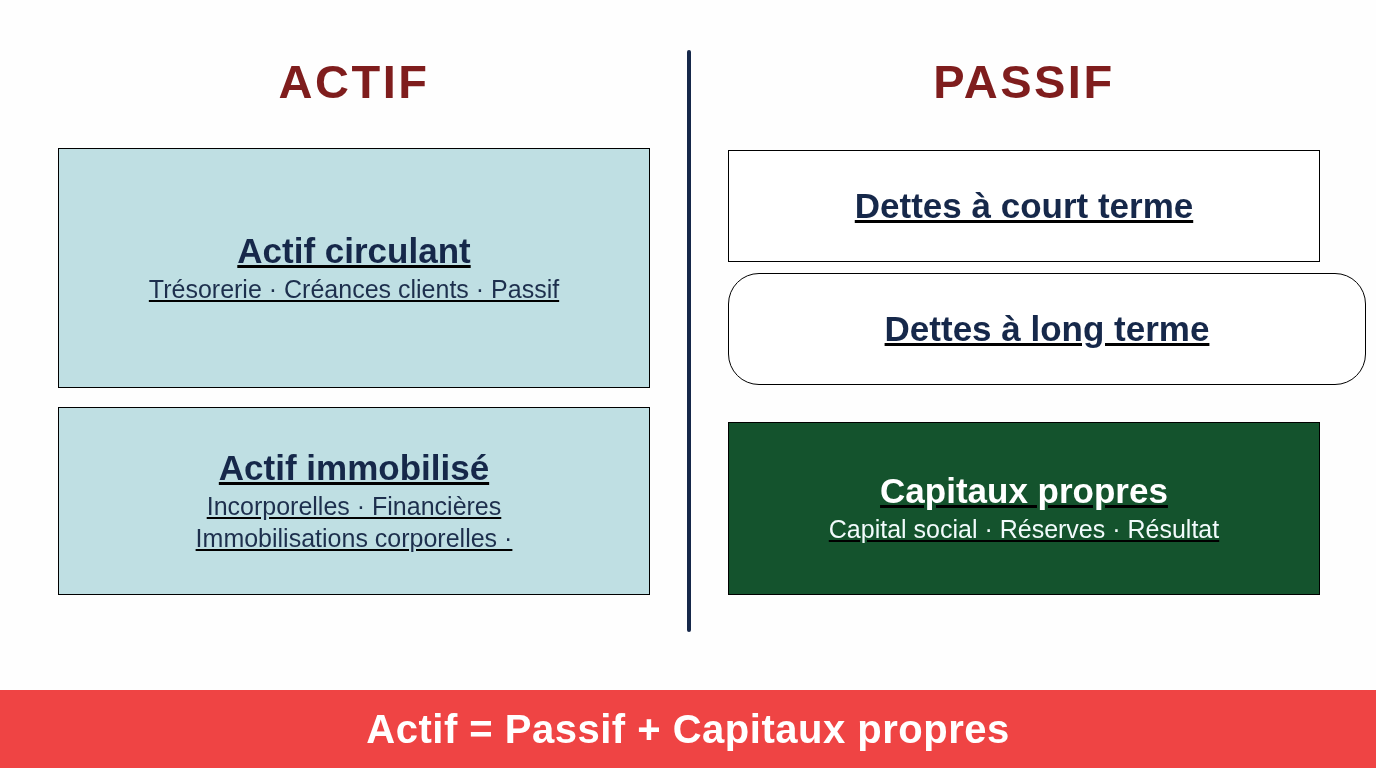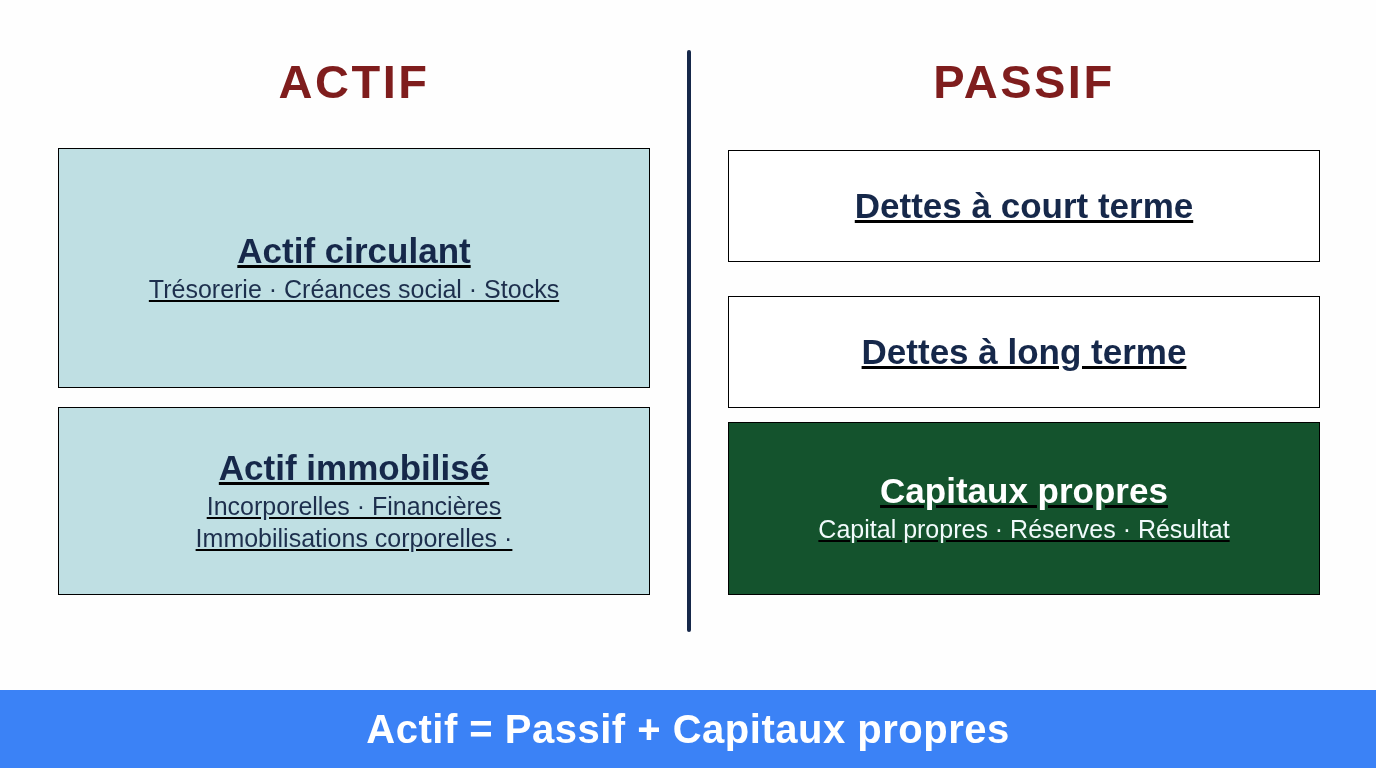--- a/index.html
+++ b/index.html
@@ -92,31 +92,31 @@
   .box.filled-teal { background: #14532d; }
   .box.filled-teal .box-title { color: #ffffff; }
   .box.filled-teal .box-sub   { color: #f2fbfc; }
 
   
   #box-actif-circulant  { left: 58px;  top: 148px; width: 592px; height: 240px; }
   #box-actif-immobilise { left: 58px;  top: 407px; width: 592px; height: 188px; }
 
   
   #box-dettes-court { left: 728px; top: 150px; width: 592px; height: 112px; }
-  #box-dettes-long  { left: 728px; top: 296px; width: 592px; height: 112px; }
+  #box-dettes-long  { left: 728px; top: 273px; width: 638px; height: 112px; border-radius: 31px; }
   #box-capitaux     { left: 728px; top: 422px; width: 592px; height: 173px; }
 
   
   #banner {
     position: absolute;
     left: 0;
     top: 690px;
     width: 1376px;
     height: 78px;
-    background: #3b82f6;
+    background: #ef4444;
     display: flex;
     align-items: center;
     justify-content: center;
   }
   #banner-text {
     color: #ffffff;
     font-size: 40px;
     font-weight: bold;
     letter-spacing: 0.5px;
     line-height: 1;
@@ -126,21 +126,21 @@
 <body>
 
 <div id="stage">
 
   <div class="column" id="col-actif">
     <div class="column-title">ACTIF</div>
   </div>
 
   <div class="box filled-light" id="box-actif-circulant">
     <div class="box-title">Actif circulant</div>
-    <div class="box-sub">Trésorerie · Créances social · Stocks</div>
+    <div class="box-sub">Trésorerie · Créances clients · Passif</div>
   </div>
 
   <div class="box filled-light" id="box-actif-immobilise">
     <div class="box-title">Actif immobilisé</div>
     <div class="box-sub">
       <div>Incorporelles · Financières</div>
       <div>Immobilisations corporelles ·</div>
     </div>
   </div>
 
@@ -153,20 +153,20 @@
   <div class="box plain" id="box-dettes-court">
     <div class="box-title">Dettes à court terme</div>
   </div>
 
   <div class="box plain" id="box-dettes-long">
     <div class="box-title">Dettes à long terme</div>
   </div>
 
   <div class="box filled-teal" id="box-capitaux">
     <div class="box-title">Capitaux propres</div>
-    <div class="box-sub">Capital propres · Réserves · Résultat</div>
+    <div class="box-sub">Capital social · Réserves · Résultat</div>
   </div>
 
   <div id="banner">
     <div id="banner-text">Actif = Passif + Capitaux propres</div>
   </div>
 
 </div>
 
 </body></html>

